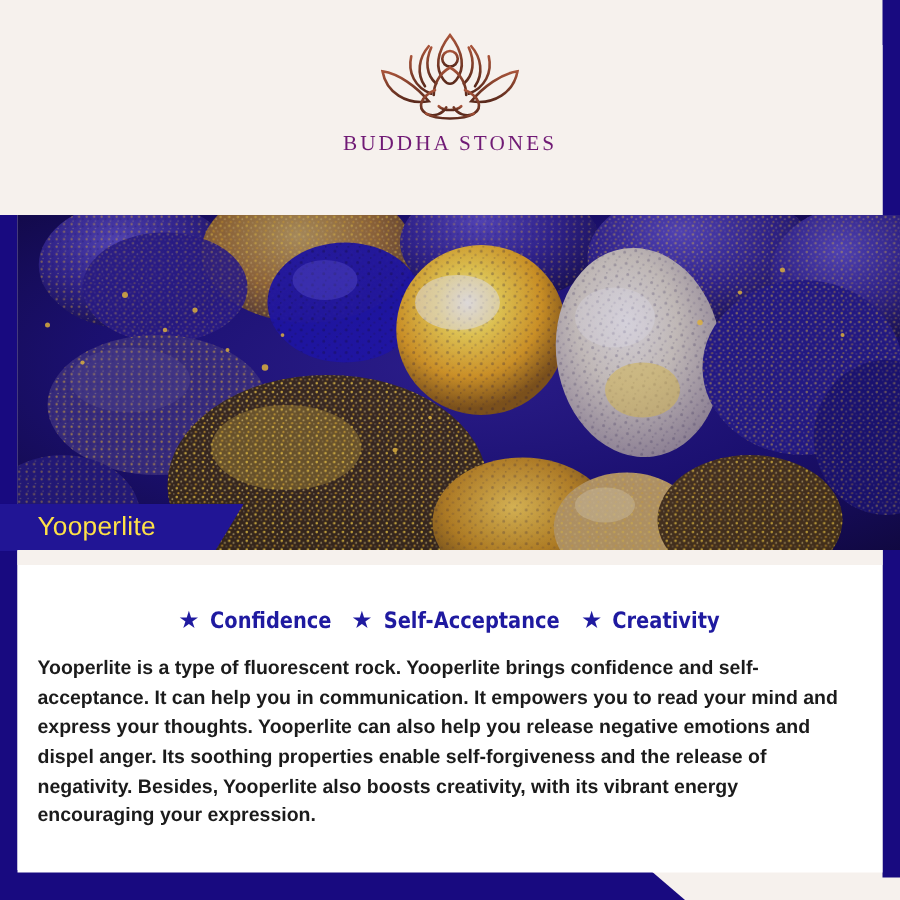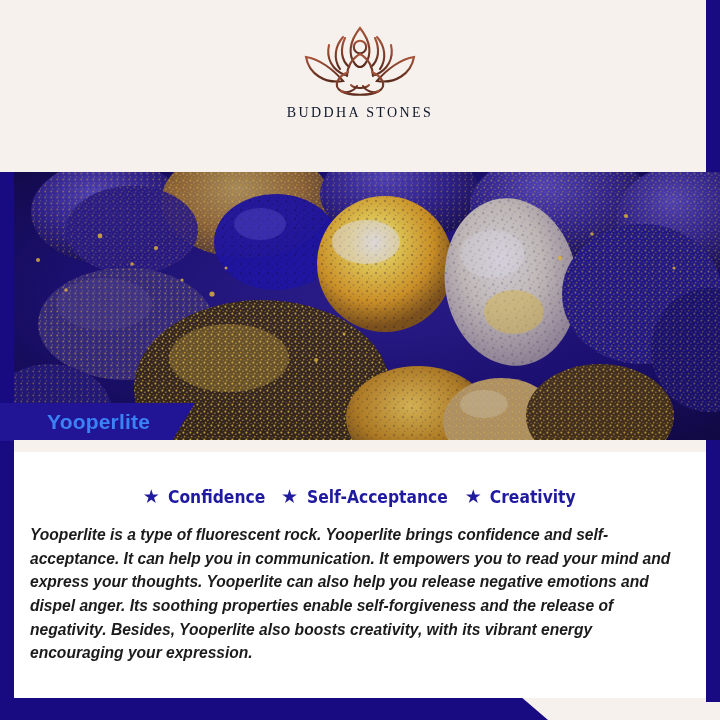--- a/index.html
+++ b/index.html
@@ -65,23 +65,23 @@
   .logo-wrap {
     margin-top: 22px;
     display: flex;
     flex-direction: column;
     align-items: center;
   }
   .logo-mark { width: 150px; height: 78px; display: block; }
   .logo-word {
     margin-top: 5px;
     font-family: "Liberation Serif", serif;
-    font-size: 14px;
+    font-size: 17px;
     letter-spacing: 2.4px;
-    color: #0f172a;
+    color: #701a75;
   }
 
   
   .title-plaque {
     position: absolute;
     left: 148px; top: 129px;
     width: 424px; height: 43px;
     background: #fbf8f5;
     display: flex;
     align-items: center;
@@ -111,23 +111,23 @@
   .stone-banner {
     position: absolute;
     left: 0; top: 403px;
     width: 195px; height: 38px;
     background: #211595;
     clip-path: polygon(0 0, 195px 0, 172px 38px, 0 38px);
     display: flex;
     align-items: center;
   }
   .stone-banner-label {
-    margin-left: 47px;
-    color: #3b82f6;
-    font-weight: 700;
+    margin-left: 30px;
+    color: #fde047;
+    font-weight: 400;
     font-size: 21px;
     letter-spacing: 0.2px;
   }
 
   
   .body-card {
     position: absolute;
     left: 14px; top: 440px;
     width: 692px; height: 258px;
     background: #ffffff;
@@ -152,21 +152,20 @@
     white-space: nowrap;
   }
 
   .description {
     margin: 16px 22px 0 16px;
     font-size: 15.6px;
     font-weight: 600;
     line-height: 1.52;
     color: #1b1b1b;
     text-align: left;
-    font-style: italic;
   }
 </style>
 </head>
 <body>
 
 <div id="page">
 
   <div class="top-wedge"></div>
   <div class="rail-left"></div>
   <div class="rail-right"></div>

